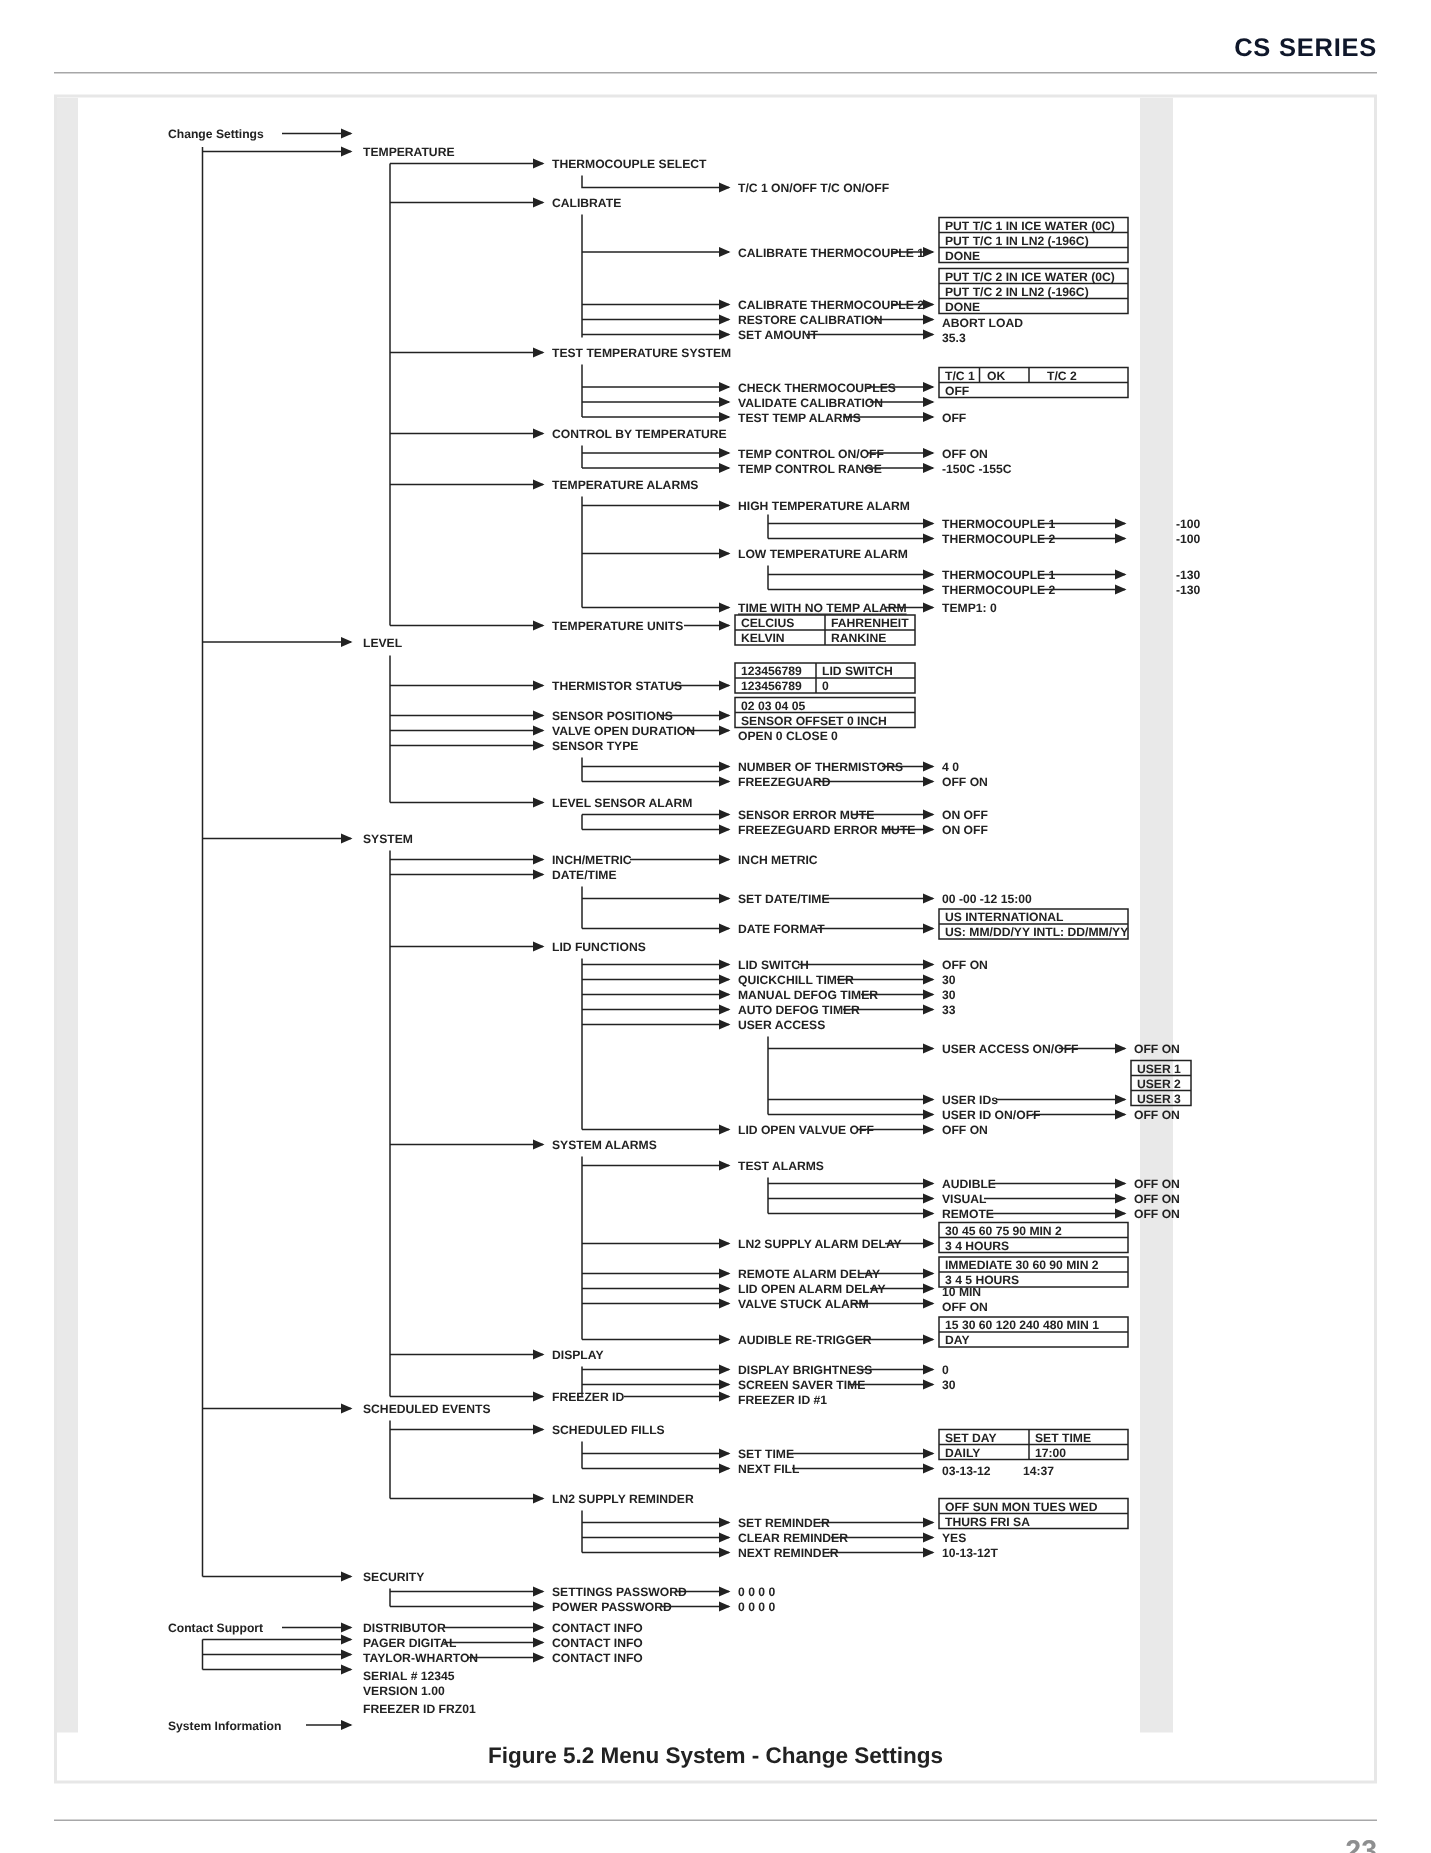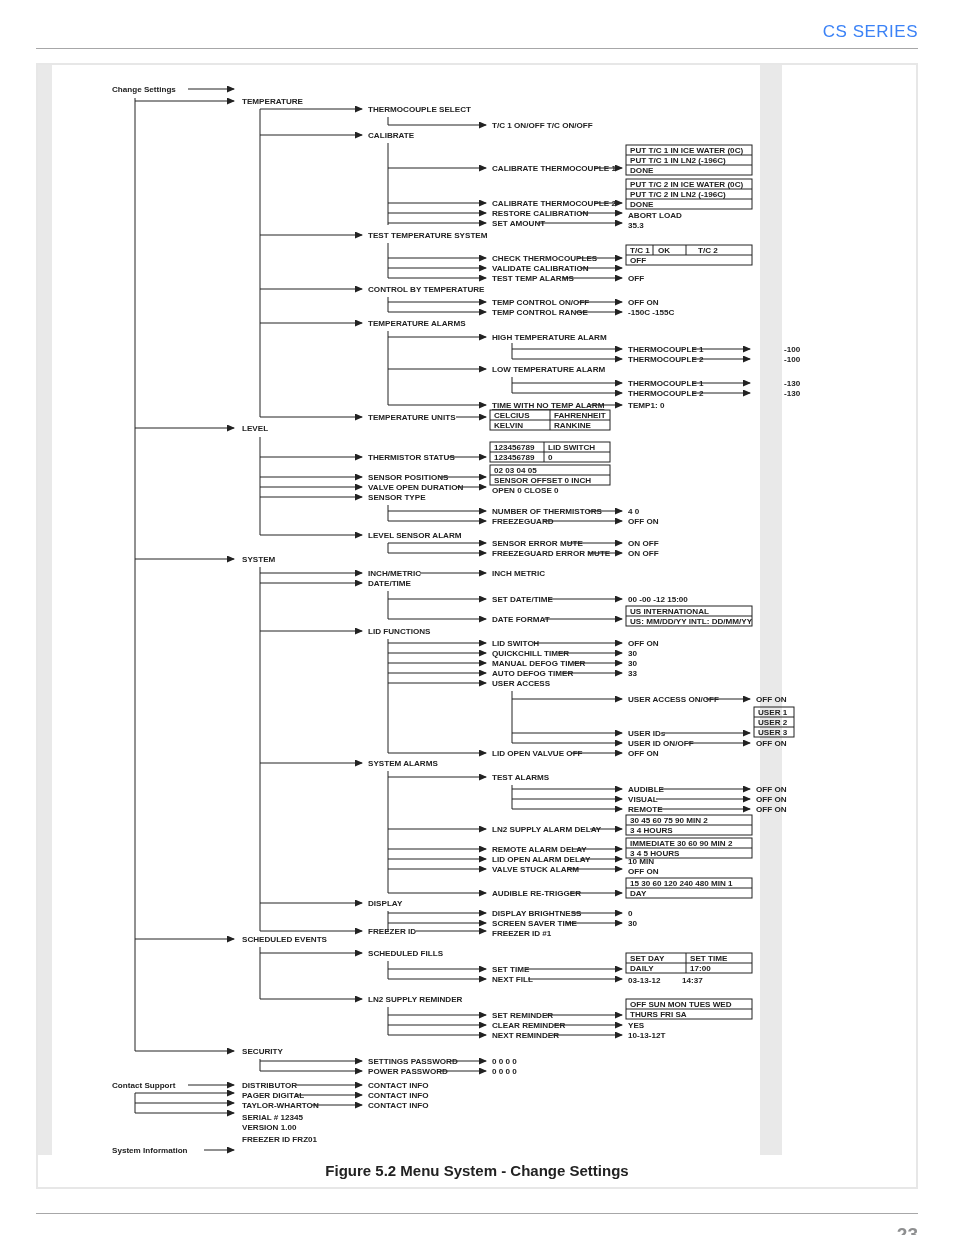--- a/index.html
+++ b/index.html
@@ -1,20 +1,20 @@
 <!DOCTYPE html>
 <html><head>
 <meta charset="utf-8">
 <style>
   *{box-sizing:border-box;margin:0;padding:0;}
   html,body{width:954px;background:#fff;}
   body{font-family:"Helvetica Neue",Helvetica,Arial,sans-serif;color:#222;}
 
   .page{width:954px;padding:22px 36px 28px 36px;}
-  .hdr{text-align:right;font-weight:400;font-size:17px;color:#3b82f6;letter-spacing:.5px;margin-bottom:6px;}
+  .hdr{text-align:right;font-weight:700;font-size:17px;color:#0f172a;letter-spacing:.5px;margin-bottom:6px;}
   .hr-t{border:0;border-top:1px solid #a7a7a8;margin-bottom:14px;}
   .hr-b{border:0;border-top:1px solid #a7a7a8;margin:24px 0 10px;}
   .pnum{text-align:right;font-weight:800;font-size:19px;color:#8e8f90;}
 
   .frame{position:relative;border:2px solid #e7e7e7;height:1126px;overflow:hidden;margin:0 0 16px 0;}
   .caption{position:absolute;left:0;right:0;bottom:8px;text-align:center;font-weight:700;font-size:15px;}
 
   svg text{font-family:inherit;font-size:8.1px;font-weight:700;fill:#222;}
   svg .box{fill:none;stroke:#222;stroke-width:1;}
   svg .ln{stroke:#222;stroke-width:1;fill:none;}

